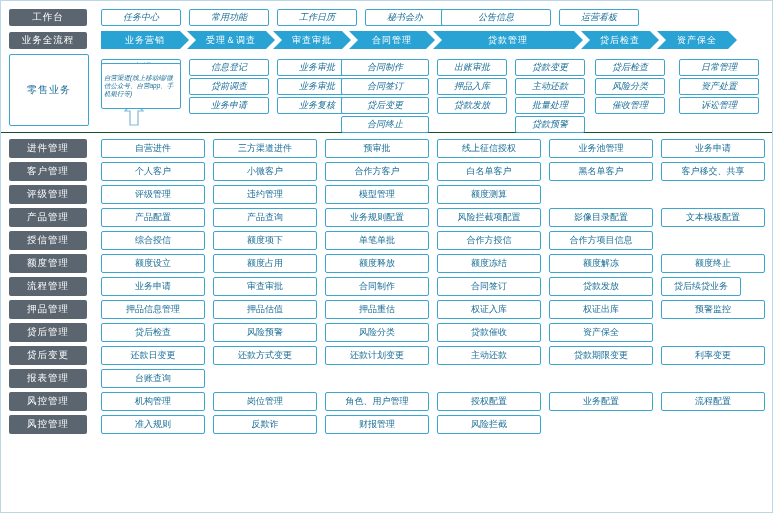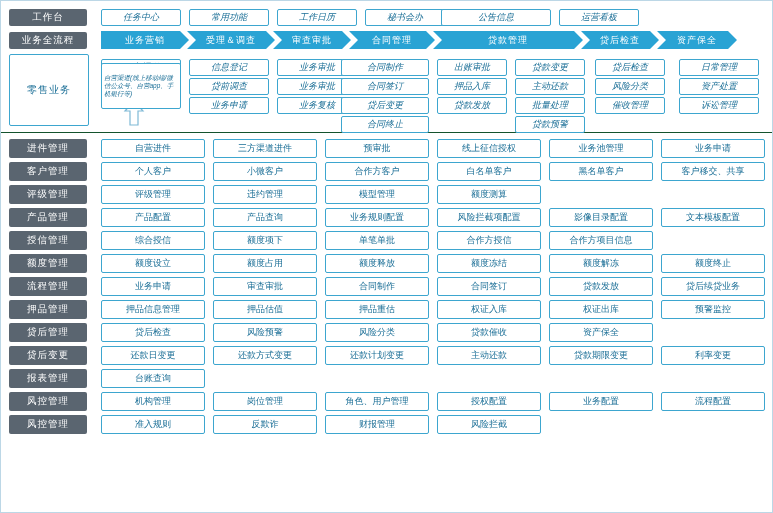--- a/index.html
+++ b/index.html
@@ -196,21 +196,21 @@
         <div class="rcell cell" style="left: 548px; width: 104px;">额度解冻</div>
         <div class="rcell cell" style="left: 660px; width: 104px;">额度终止</div>
       </div>
       <div class="row">
         <div class="rowlbl lbl">流程管理</div>
         <div class="rcell cell" style="left: 100px; width: 104px;">业务申请</div>
         <div class="rcell cell" style="left: 212px; width: 104px;">审查审批</div>
         <div class="rcell cell" style="left: 324px; width: 104px;">合同制作</div>
         <div class="rcell cell" style="left: 436px; width: 104px;">合同签订</div>
         <div class="rcell cell" style="left: 548px; width: 104px;">贷款发放</div>
-        <div class="rcell cell" style="left: 660px; width: 104px;">贷后续贷业务</div>
+        <div class="rcell cell" style="left: 660px; width: 80px;">贷后续贷业务</div>
       </div>
       <div class="row">
         <div class="rowlbl lbl">押品管理</div>
         <div class="rcell cell" style="left: 100px; width: 104px;">押品信息管理</div>
         <div class="rcell cell" style="left: 212px; width: 104px;">押品估值</div>
         <div class="rcell cell" style="left: 324px; width: 104px;">押品重估</div>
         <div class="rcell cell" style="left: 436px; width: 104px;">权证入库</div>
         <div class="rcell cell" style="left: 548px; width: 104px;">权证出库</div>
         <div class="rcell cell" style="left: 660px; width: 104px;">预警监控</div>
       </div>

